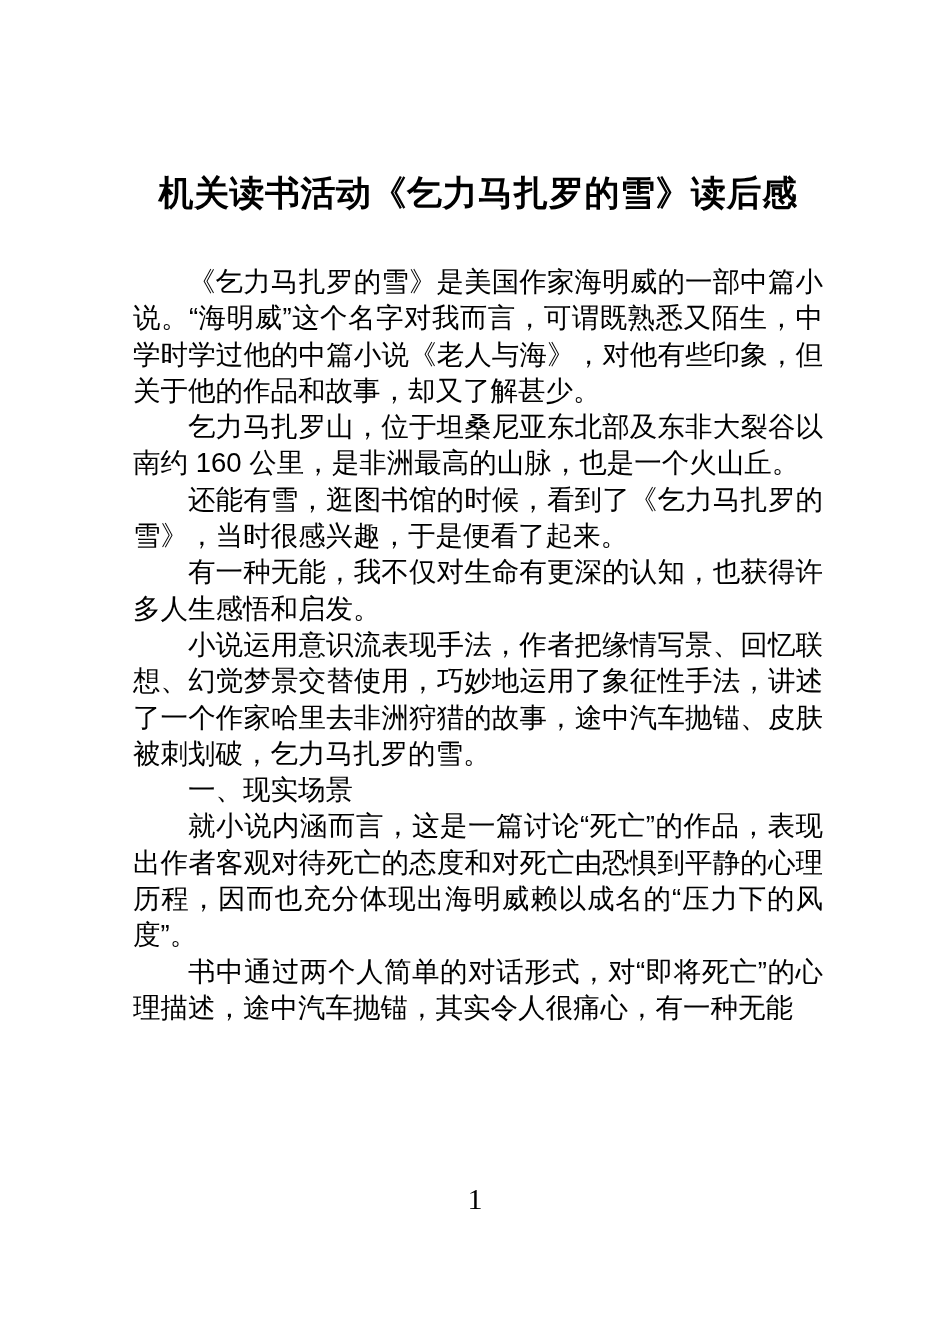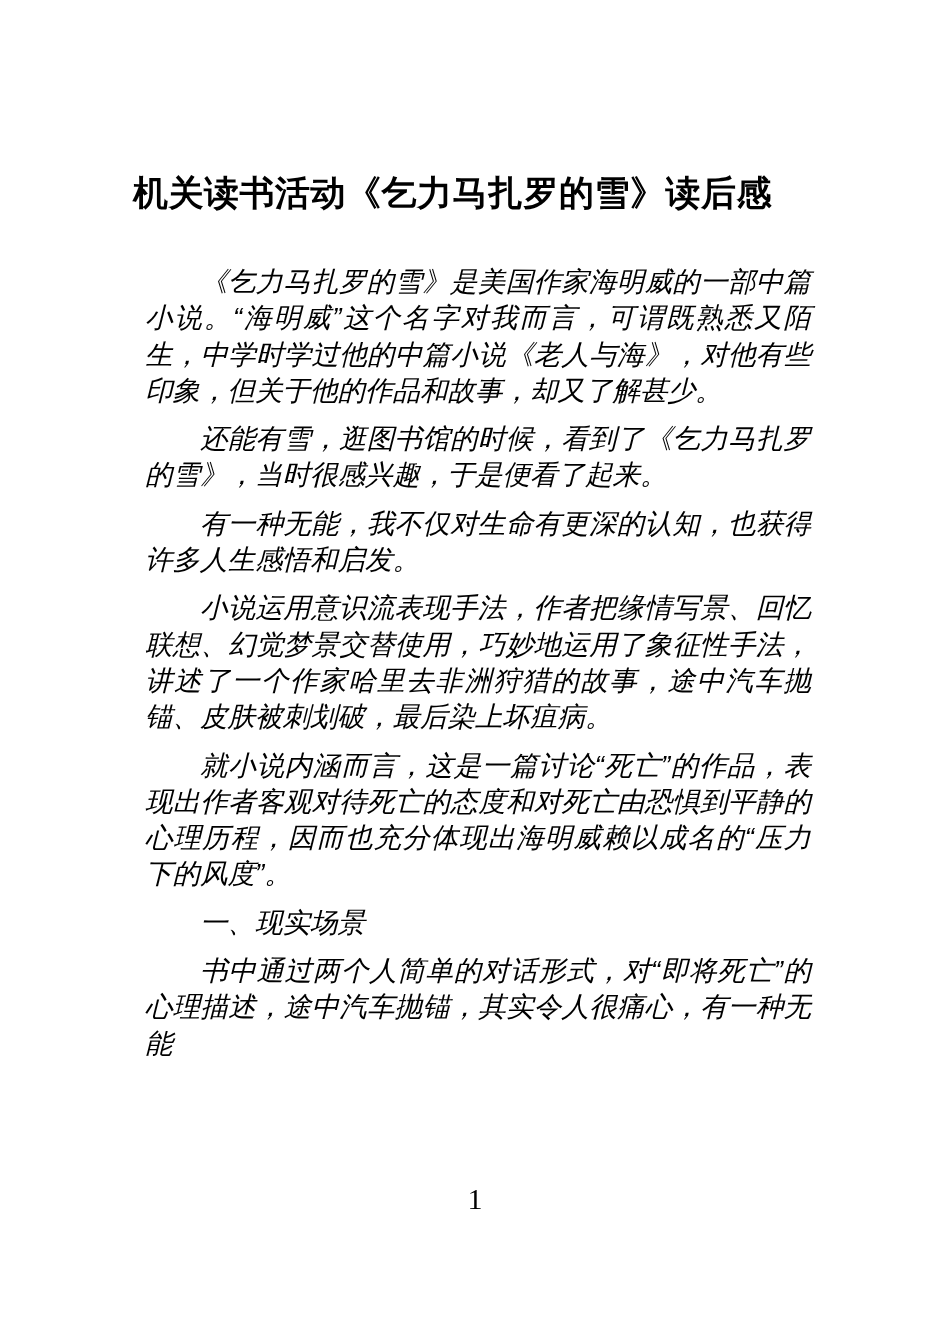--- a/index.html
+++ b/index.html
@@ -15,34 +15,33 @@
     color: #000000;
     font-family: "Liberation Sans", sans-serif;
     overflow: hidden;
     box-sizing: border-box;
     padding: 169px 127px 0 133px;
   }
   .doc-title {
     font-size: 35px;
     line-height: 47px;
     font-weight: 700;
-    text-align: left;
+    text-align: center;
     letter-spacing: 0.5px;
     margin: 0 0 48px 0;
     white-space: nowrap;
   }
   .doc-body p {
-    margin: 12px;
+    margin: 0;
     font-size: 27.5px;
     line-height: 36.3px;
     text-align: justify;
     text-justify: inter-ideograph;
     text-indent: 2em;
     word-break: break-all;
-    font-style: italic;
   }
   .page-number {
     position: absolute;
     left: 0;
     right: 0;
     top: 1183px;
     text-align: center;
     font-family: "Liberation Serif", serif;
     font-size: 30px;
     line-height: 32px;
@@ -50,22 +49,23 @@
   }
 </style>
 </head>
 <body>
 
 <div class="doc-page">
   <h1 class="doc-title">机关读书活动《乞力马扎罗的雪》读后感</h1>
 
   <div class="doc-body">
     <p>《乞力马扎罗的雪》是美国作家海明威的一部中篇小说。“海明威”这个名字对我而言，可谓既熟悉又陌生，中学时学过他的中篇小说《老人与海》，对他有些印象，但关于他的作品和故事，却又了解甚少。</p>
+    <p>乞力马扎罗山，位于坦桑尼亚东北部及东非大裂谷以南约 160 公里，是非洲最高的山脉，也是一个火山丘。</p>
     <p>还能有雪，逛图书馆的时候，看到了《乞力马扎罗的雪》，当时很感兴趣，于是便看了起来。</p>
     <p>有一种无能，我不仅对生命有更深的认知，也获得许多人生感悟和启发。</p>
-    <p>小说运用意识流表现手法，作者把缘情写景、回忆联想、幻觉梦景交替使用，巧妙地运用了象征性手法，讲述了一个作家哈里去非洲狩猎的故事，途中汽车抛锚、皮肤被刺划破，最后染上坏疽病。</p>
+    <p>小说运用意识流表现手法，作者把缘情写景、回忆联想、幻觉梦景交替使用，巧妙地运用了象征性手法，讲述了一个作家哈里去非洲狩猎的故事，途中汽车抛锚、皮肤被刺划破，乞力马扎罗的雪。</p>
+    <p>一、现实场景</p>
     <p>就小说内涵而言，这是一篇讨论“死亡”的作品，表现出作者客观对待死亡的态度和对死亡由恐惧到平静的心理历程，因而也充分体现出海明威赖以成名的“压力下的风度”。</p>
-    <p>一、现实场景</p>
     <p>书中通过两个人简单的对话形式，对“即将死亡”的心理描述，途中汽车抛锚，其实令人很痛心，有一种无能</p>
   </div>
 
   <div class="page-number">1</div>
 </div>
 
 </body></html>

